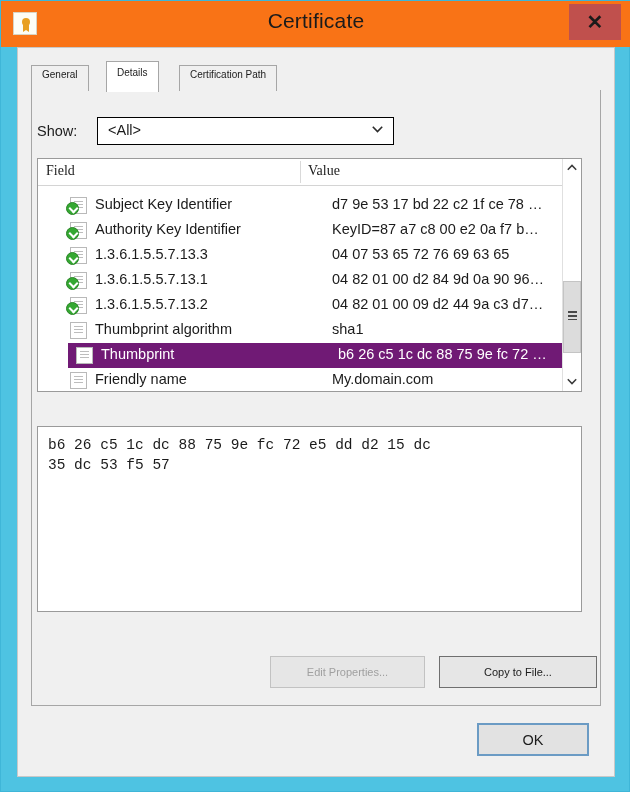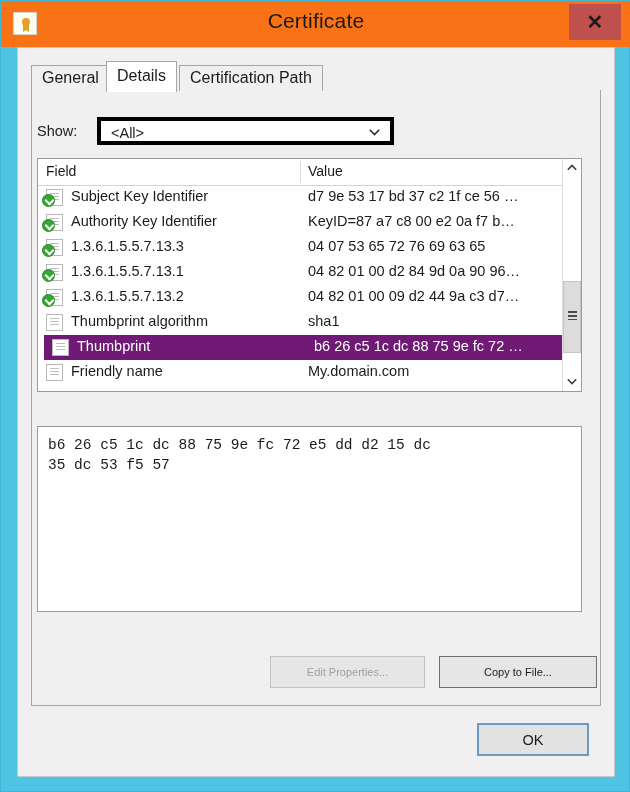--- a/index.html
+++ b/index.html
@@ -102,21 +102,21 @@
     height: 30px;
   }
   .tab {
     position: absolute;
     top: 4px;
     height: 26px;
     box-sizing: border-box;
     background: #f0f0f0;
     border: 1px solid #a6a6a6;
     border-bottom: none;
-    font-size: 16px;
+    font-size: 10px;
     color: #1b1b1b;
     padding: 3px 10px 0 10px;
     cursor: default;
     white-space: nowrap;
   }
   .tab.active {
     top: 0;
     height: 31px;
     background: #ffffff;
     border-color: #a6a6a6;
@@ -144,21 +144,21 @@
     position: absolute;
     left: 19px; top: 75px;
     font-size: 14.5px;
     color: #1b1b1b;
   }
   #show-combo {
     position: absolute;
     left: 79px; top: 69px;
     width: 297px; height: 28px;
     background: #ffffff;
-    border: 4px solid #000000;
+    border: 1px solid #000000;
     box-sizing: border-box;
     cursor: default;
   }
   #show-combo-value {
     position: absolute;
     left: 10px; top: 4px;
     font-size: 14.5px;
     color: #1b1b1b;
   }
   #show-combo-arrow {
@@ -179,41 +179,43 @@
     box-sizing: border-box;
     overflow: hidden;
   }
   #list-header {
     position: absolute;
     left: 0; top: 0;
     width: 543px;
     height: 26px;
     background: #ffffff;
     border-bottom: 1px solid #d4d4d4;
+    font-family: Liberation Serif, serif;
   }
   .header-cell {
     position: absolute;
     top: 4px;
     font-size: 14px;
     color: #1b1b1b;
     cursor: default;
   }
   #header-field { left: 8px; }
   #header-value { left: 270px; }
   #header-divider {
     position: absolute;
     left: 262px; top: 2px;
     width: 1px; height: 22px;
     background: #d9d9d9;
   }
 
   #rows {
     position: absolute;
-    left: 0; top: 26px;
+    left: 0; top: 34px;
     width: 525px;
+    padding-left: 24px;
   }
   .row {
     position: relative;
     height: 25px;
     cursor: default;
   }
   .row.selected { background: #701a75; margin-left: 6px; }
   .row .row-icon {
     position: absolute;
     left: 8px; top: 4px;
@@ -409,21 +411,21 @@
         <div class="header-cell" id="header-value">Value</div>
       </div>
 
       <div id="rows">
         <div class="row ext">
           <span class="row-icon">
               <span class="doc-lines"></span>
               <span class="badge"></span>
             </span>
           <span class="field-name">Subject Key Identifier</span>
-          <span class="field-value">d7 9e 53 17 bd 37 c2 1f ce 56 …</span>
+          <span class="field-value">d7 9e 53 17 bd 22 c2 1f ce 78 …</span>
         </div>
         <div class="row ext">
           <span class="row-icon">
               <span class="doc-lines"></span>
               <span class="badge"></span>
             </span>
           <span class="field-name">Authority Key Identifier</span>
           <span class="field-value">KeyID=87 a7 c8 00 e2 0a f7 b…</span>
         </div>
         <div class="row ext">

